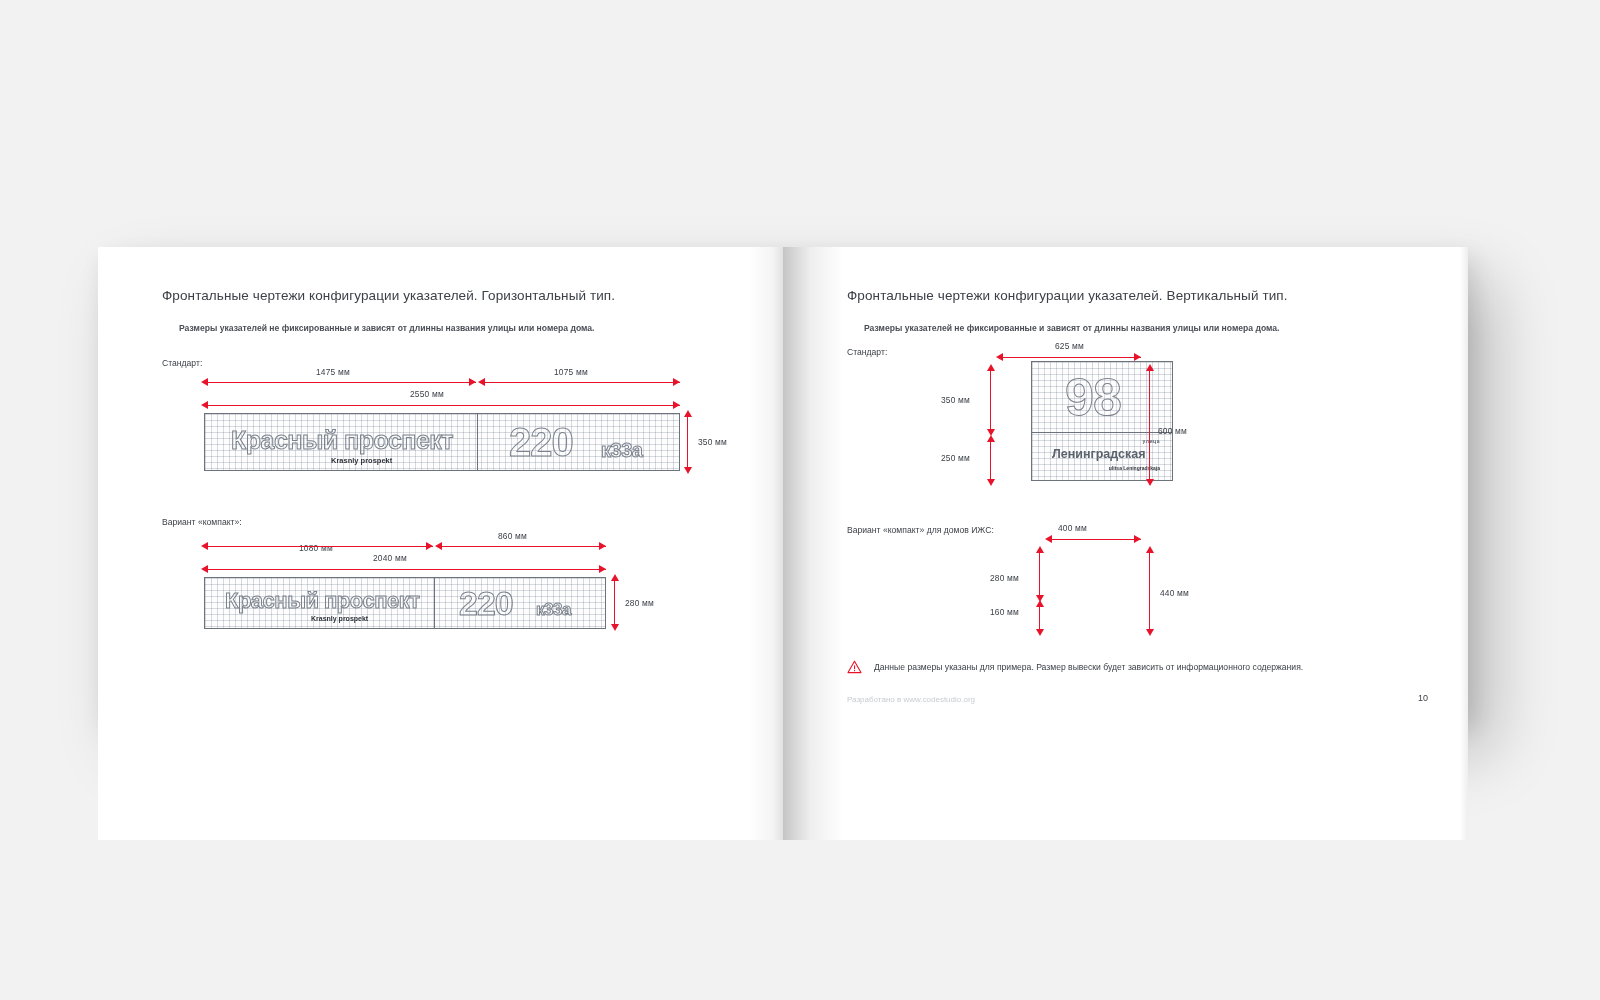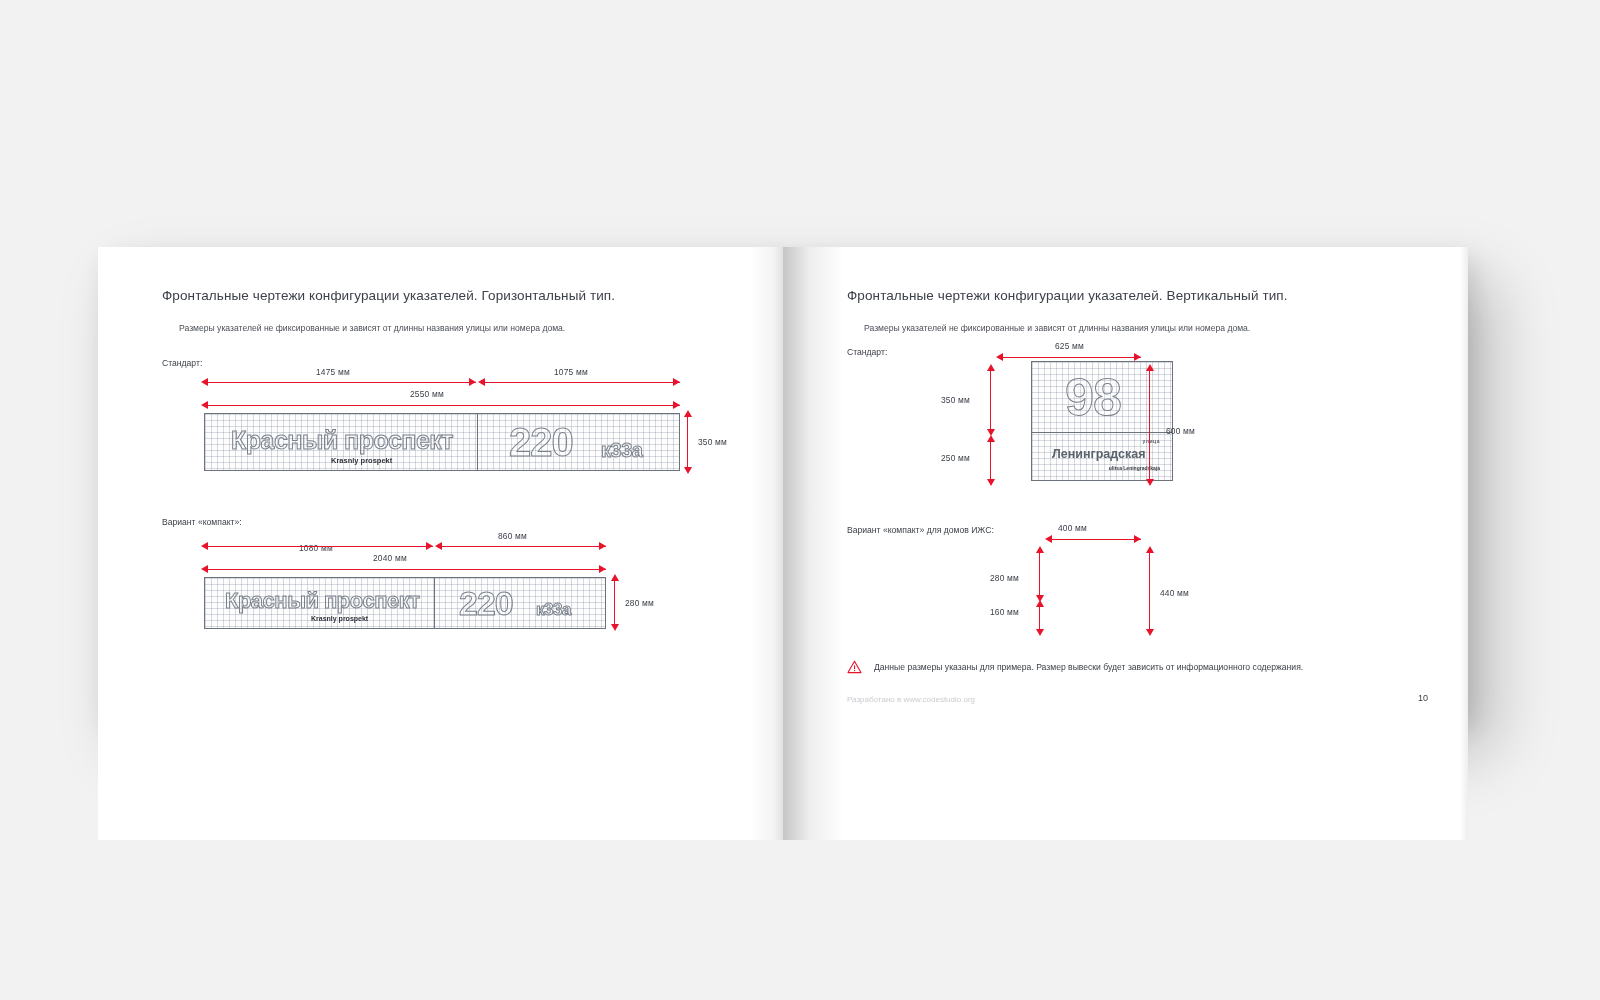--- a/index.html
+++ b/index.html
@@ -42,21 +42,21 @@
   }
 
   
   .h-title{
     position:absolute;
     font-size:13.5px;color:#3c4148;font-weight:400;letter-spacing:.1px;
     white-space:nowrap;
   }
   .h-sub{
     position:absolute;
-    font-size:8.6px;color:#4a4f56;font-weight:400;white-space:nowrap;padding-left:17px;
+    font-size:8.6px;color:#4a4f56;font-weight:700;white-space:nowrap;padding-left:17px;
   }
   .h-lbl{
     position:absolute;
     font-size:8.6px;color:#3c4148;font-weight:400;white-space:nowrap;
   }
   .dim-text{
     position:absolute;
     font-size:8.4px;color:#3c4148;font-weight:400;white-space:nowrap;
     letter-spacing:.2px;
   }
@@ -215,21 +215,21 @@
       <div class="dim-text" style="left:158px;top:148px;">350 мм</div>
 
       <div class="dimline v" style="left:207px;top:193px;height:43px;"></div>
       <div class="arrow up" style="left:204px;top:188px;"></div>
       <div class="arrow down" style="left:204px;top:232px;"></div>
       <div class="dim-text" style="left:158px;top:206px;">250 мм</div>
 
       <div class="dimline v" style="left:366px;top:122px;height:114px;"></div>
       <div class="arrow up" style="left:363px;top:117px;"></div>
       <div class="arrow down" style="left:363px;top:232px;"></div>
-      <div class="dim-text" style="left:383px;top:179px;">600 мм</div>
+      <div class="dim-text" style="left:375px;top:179px;">600 мм</div>
 
       <div class="h-lbl" style="left:64px;top:278px;">Вариант «компакт» для домов ИЖС:</div>
 
       <div class="dim-text" style="left:275px;top:276px;">400 мм</div>
       <div class="dimline h" style="left:265px;top:292px;width:93px;"></div>
       <div class="arrow left" style="left:262px;top:288px;"></div>
       <div class="arrow right" style="left:351px;top:288px;"></div>
 
 
       <div class="dimline v" style="left:256px;top:304px;height:48px;"></div>

